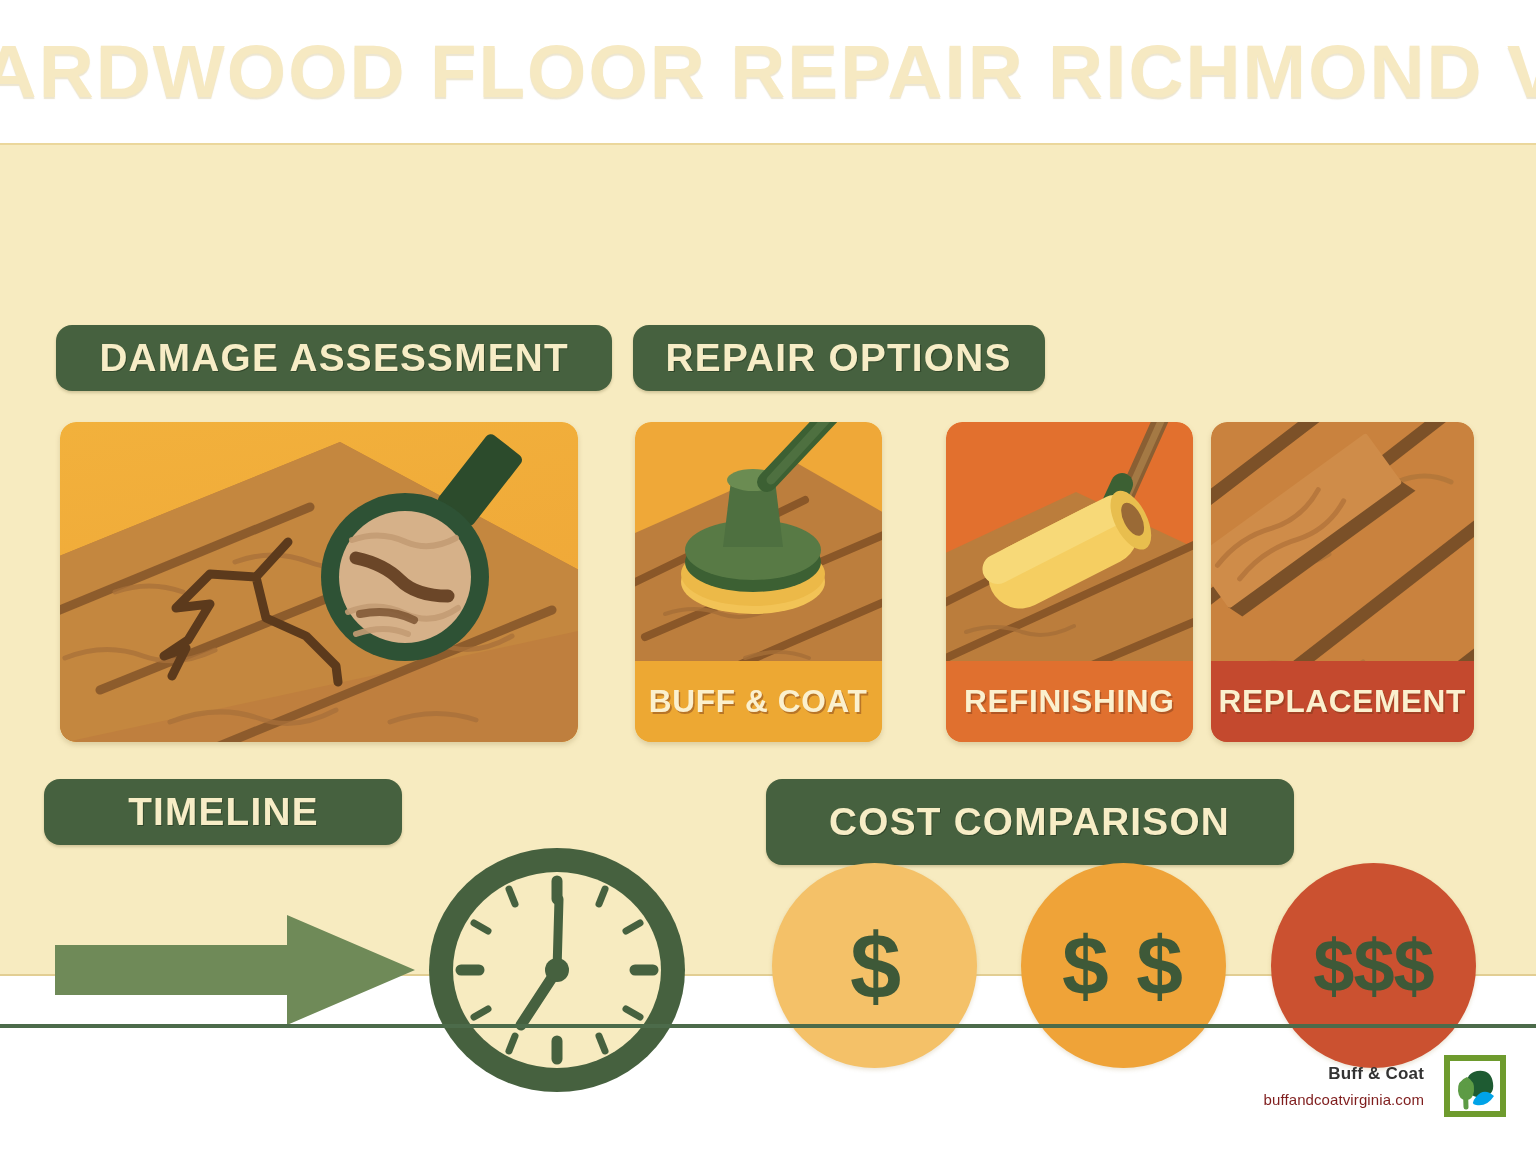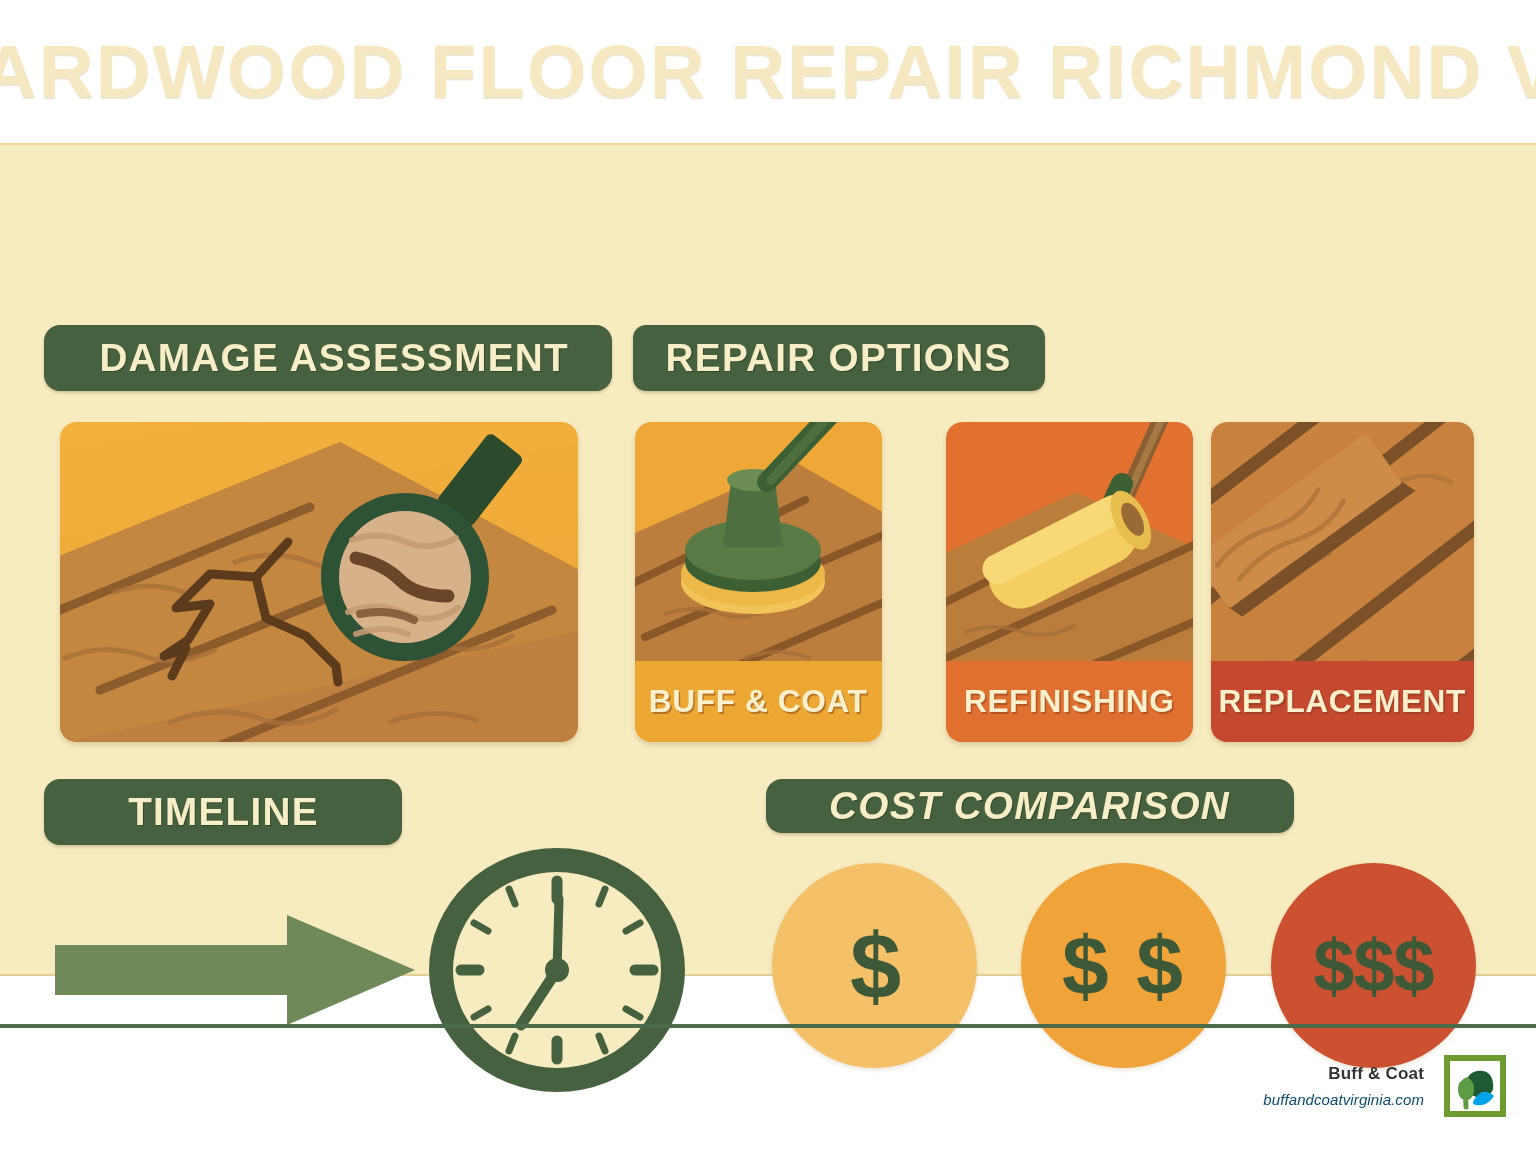--- a/index.html
+++ b/index.html
@@ -61,24 +61,24 @@
     font-family: "Liberation Sans Narrow", "Liberation Sans", sans-serif;
     font-size: 38px;
     font-weight: 700;
     letter-spacing: 1.2px;
     color: #F7EDC6;
     text-transform: uppercase;
     white-space: nowrap;
     transform: scaleX(1.02);
     text-shadow: 1px 1px 0 rgba(35,52,30,0.55);
   }
-  #badge-damage   { left: 44px;  top: 180px; width: 556px; height: 66px; padding-left: 12px; }
-  #badge-repair   { left: 633px; top: 180px; width: 412px; height: 66px; border-radius: 13px; }
+  #badge-damage   { left: 56px;  top: 180px; width: 556px; height: 66px; }
+  #badge-repair   { left: 633px; top: 180px; width: 412px; height: 66px; }
   #badge-timeline { left: 44px;  top: 634px; width: 358px; height: 66px; }
-  #badge-cost     { left: 766px; top: 634px; width: 528px; height: 54px; font-style: italic; }
+  #badge-cost     { left: 766px; top: 634px; width: 528px; height: 86px; }
 
   
   .card {
     position: absolute;
     border-radius: 16px;
     overflow: hidden;
     box-shadow: 0 3px 5px rgba(150,130,80,0.28);
   }
   #damage-card { left: 60px; top: 277px; width: 518px; height: 320px; }
 
@@ -151,23 +151,22 @@
   .footer-text { text-align: right; }
   .footer-brand {
     font-size: 17px;
     font-weight: 700;
     color: #333333;
     letter-spacing: 0.2px;
     margin-bottom: 7px;
   }
   .footer-url {
     font-size: 15px;
-    color: #0c4a6e;
+    color: #7f1d1d;
     letter-spacing: 0.1px;
-    font-style: italic;
   }
   .footer-logo { width: 62px; height: 62px; }
 </style>
 </head>
 <body>
 
 <div class="title-bar">
   <div class="title">HARDWOOD FLOOR REPAIR RICHMOND VA</div>
 </div>
 

